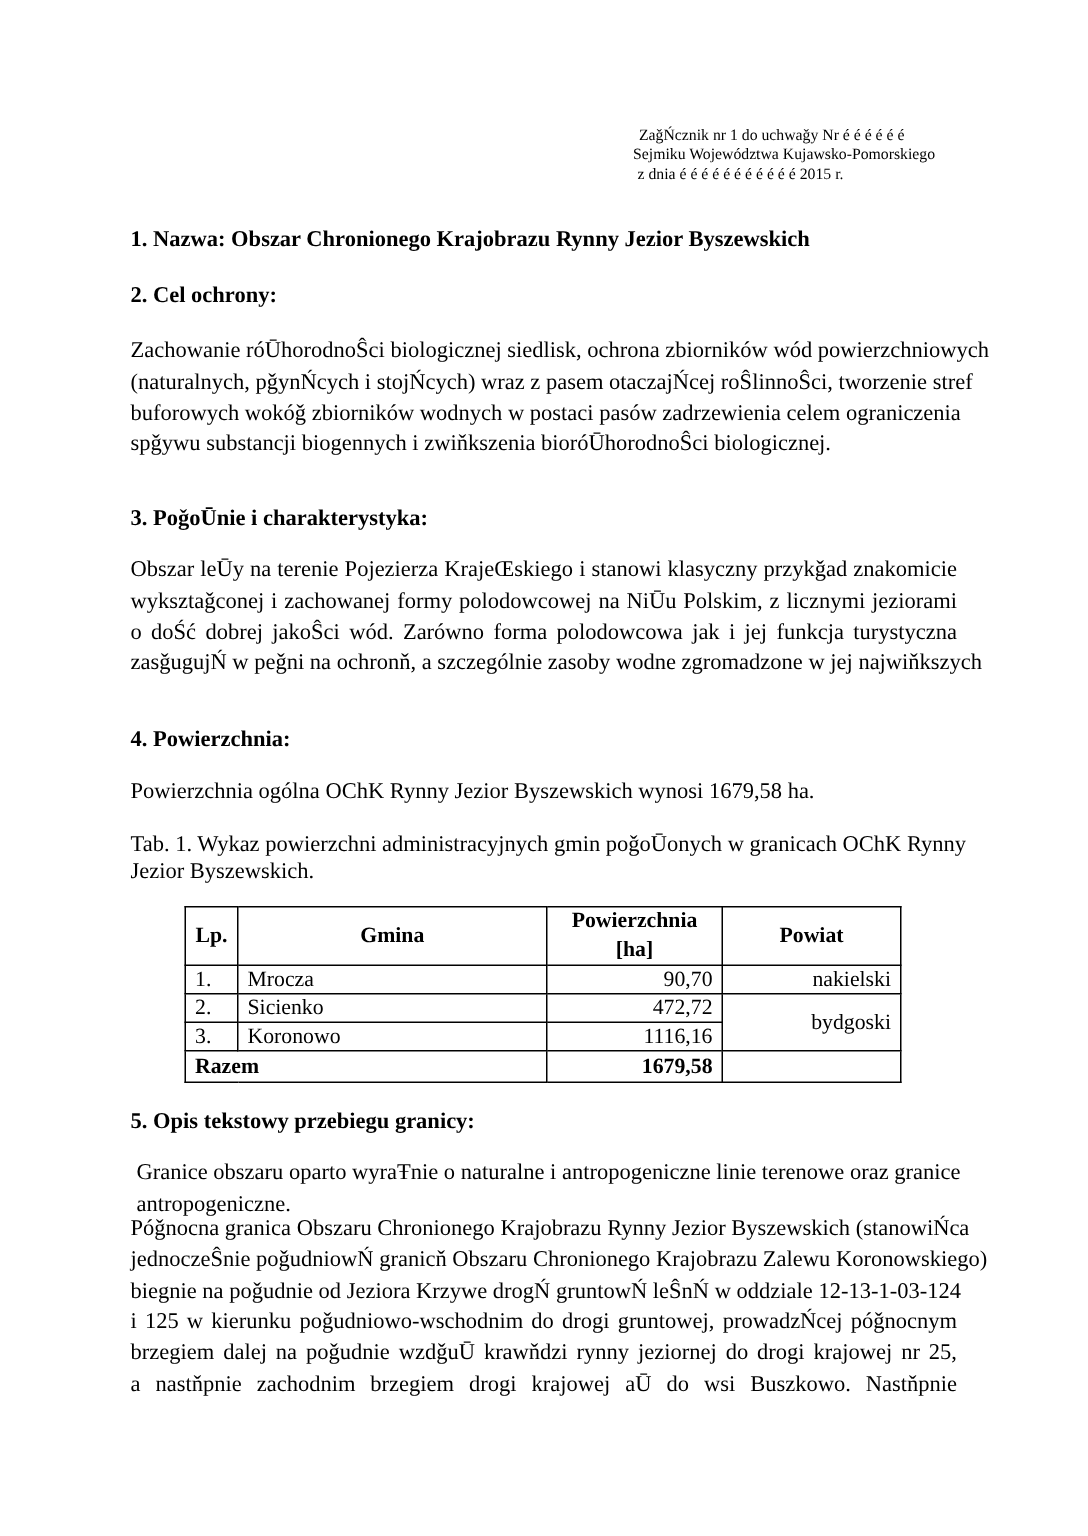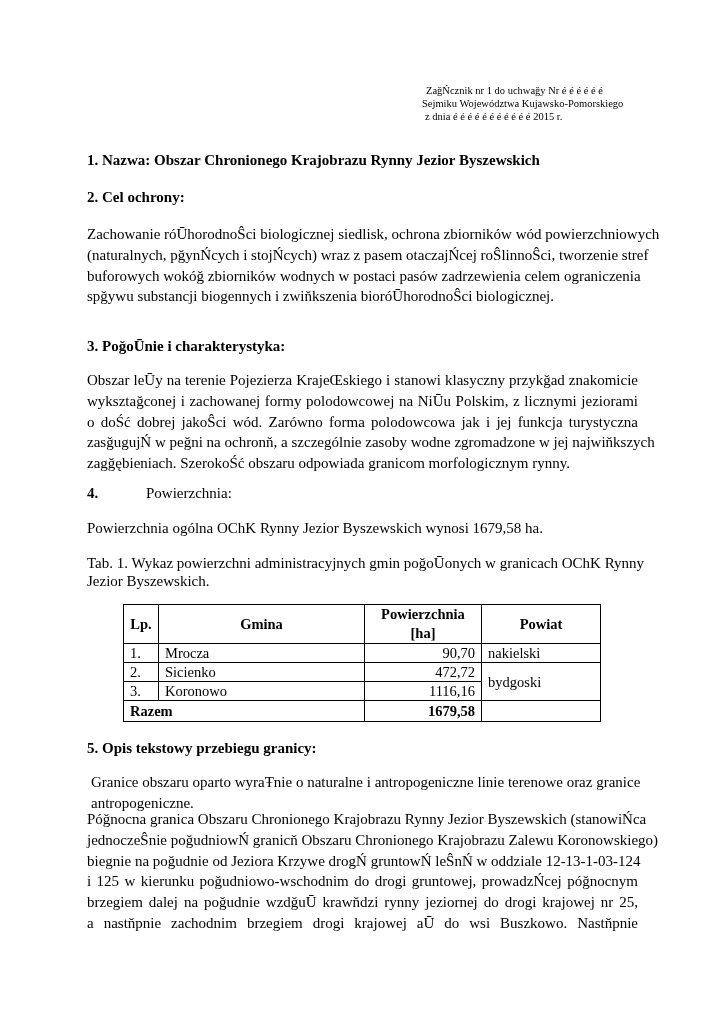--- a/index.html
+++ b/index.html
@@ -32,21 +32,21 @@
   table.t td, table.t th {
     border: 1px solid #000; padding: 0 6px; vertical-align: middle;
   }
   table.t th { font-weight: bold; text-align: center; line-height: 19px; }
   table.t td { height: 18px; line-height: 18px; }
   .c-lp { width: 22px; }
   .c-gm { width: 193px; margin-top: 12px; }
   .c-pw { width: 104px; }
   .c-po { width: 106px; }
   .right { text-align: right; }
-  .center { text-align: left; margin-top: 16px; }
+  .center { text-align: right; margin-top: 16px; }
   .bold { font-weight: bold; }
 </style>
 </head>
 <body>
 
 <div class="page">
 
   <div class="attach">
     <div>ZaǧŃcznik nr 1 do uchwaǧy Nr é é é é é é</div>
     <div class="l2">Sejmiku Województwa Kujawsko-Pomorskiego</div>
@@ -65,26 +65,25 @@
     <span class="line">buforowych wokóǧ zbiorników wodnych w postaci pasów zadrzewienia celem ograniczenia</span>
     <span class="line last">spǧywu substancji biogennych i zwiňkszenia bioróŪhorodnoŜci biologicznej.</span>
   </div>
 
   <div class="h" style="top:338px;">3. PoǧoŪnie i charakterystyka:</div>
   <div class="para" style="top:370px;">
     <span class="line">Obszar leŪy na terenie Pojezierza KrajeŒskiego i stanowi klasyczny przykǧad znakomicie</span>
     <span class="line">wyksztaǧconej i zachowanej formy polodowcowej na NiŪu Polskim, z licznymi jeziorami</span>
     <span class="line">o doŚć  dobrej jakoŜci wód. Zarówno forma polodowcowa jak i jej funkcja turystyczna</span>
     <span class="line">zasǧugujŃ w peǧni na ochronň, a szczególnie zasoby wodne zgromadzone w jej najwiňkszych</span>
-    <span class="line last">zagǧębieniach. SzerokoŚć  obszaru odpowiada granicom morfologicznym rynny.</span>
   </div>
 
   <div class="h" style="top:485px;">
     <span>4.</span>
-    <span class="n" style="font-weight:normal;margin-left:44px;">Powierzchnia:</span>
+    <span class="n" style="font-weight:bold;">Powierzchnia:</span>
   </div>
   <div class="single" style="top:520px;">Powierzchnia ogólna OChK Rynny Jezior Byszewskich wynosi 1679,58 ha.</div>
   <div class="single" style="top:555px;">Tab. 1. Wykaz powierzchni administracyjnych gmin poǧoŪonych w granicach OChK Rynny</div>
   <div class="single" style="top:573px;">Jezior Byszewskich.</div>
 
   <table class="t">
     <tbody>
         <tr>
       <th class="c-lp" style="text-align:center;">Lp.</th>
       <th class="c-gm">Gmina</th>

